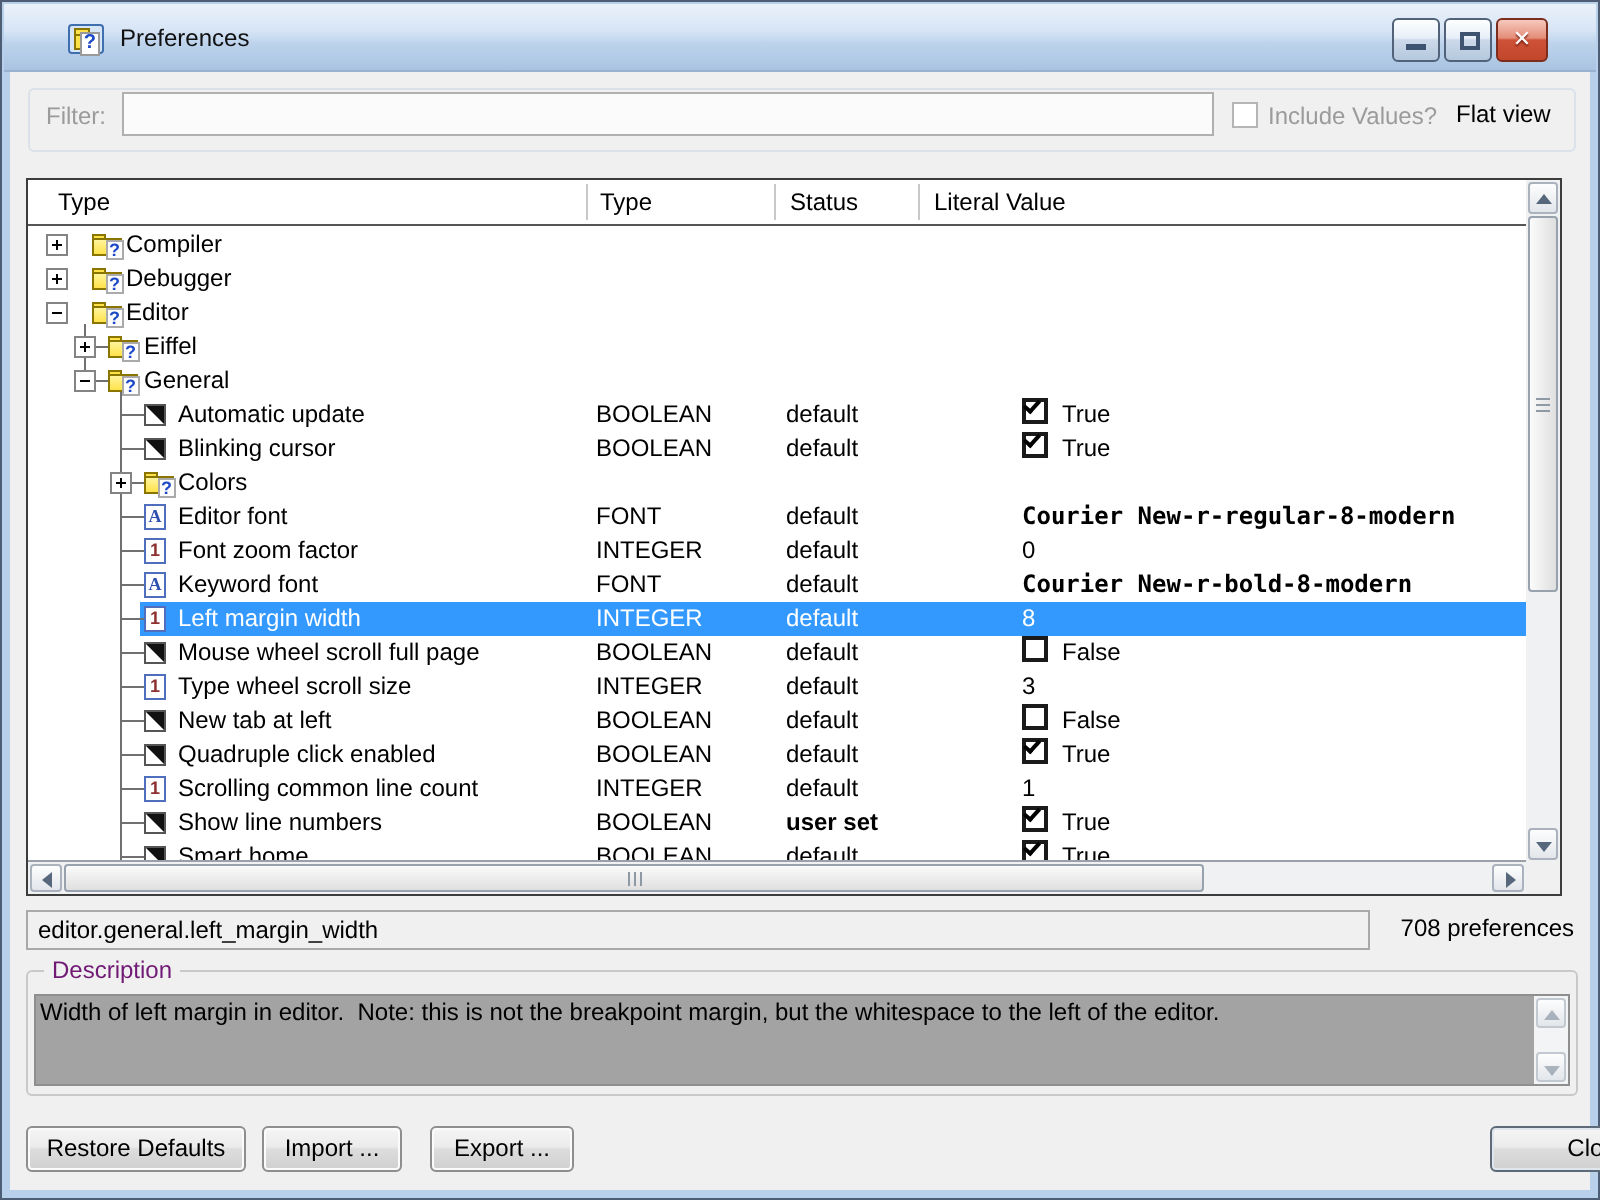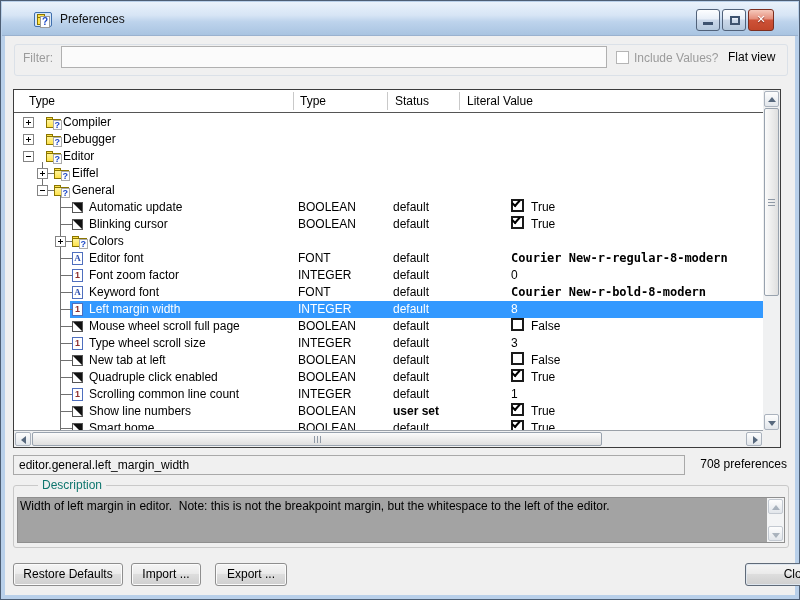--- a/index.html
+++ b/index.html
@@ -87,21 +87,21 @@
   #hthumb { position:absolute; left:18px; top:1px; width:570px; height:14px; background:linear-gradient(#fbfbfb,#dfdfdf); border:1px solid #98a2ae; border-radius:2px; }
   .griplinev { position:absolute; top:3px; width:1px; height:7px; background:#8f99a6; }
   #sb-corner { position:absolute; right:0; bottom:0; width:17px; height:17px; background:#f0f0f0; }
 
   
   #status-path-box { position:absolute; left:8px; top:419px; width:672px; height:20px; border:1px solid #a9a9a9; background:#f0f0f0; line-height:18px; padding:0 5px; white-space:nowrap; overflow:hidden; }
   #pref-count { position:absolute; right:8px; top:421px; }
 
   
   #desc-group { position:absolute; left:8px; top:449px; width:776px; height:63px; border:1px solid #c9c9c9; border-radius:3px; }
-  #desc-label { position:absolute; left:24px; top:-8px; background:#f0f0f0; padding:0 4px; color:#0f766e; }
+  #desc-label { position:absolute; left:8px; top:-8px; background:#f0f0f0; padding:0 4px; color:#701a75; }
   #desc-box { position:absolute; left:3px; right:3px; top:11px; bottom:4px; background:#a3a3a3; border:1px solid #8f8f8f; }
   #desc-text { position:absolute; left:2px; top:1px; right:22px; white-space:pre-wrap; }
   #desc-scroll { position:absolute; right:0; top:0; bottom:0; width:17px; background:#f3f4f5; }
   #desc-scroll .sb-btn { border-color:#c3c9d1; }
   #desc-scroll .tri { opacity:.45; }
 
   
   .btn { position:absolute; top:527px; height:23px; border:1px solid #8e8e8e; border-radius:3px; text-align:center; line-height:21px;
     background:linear-gradient(#f5f5f5,#ebebeb 45%,#dddddd 50%,#cfcfcf); box-shadow:inset 0 0 0 1px #fbfbfb; }
   #btn-restore { left:8px; width:110px; }

